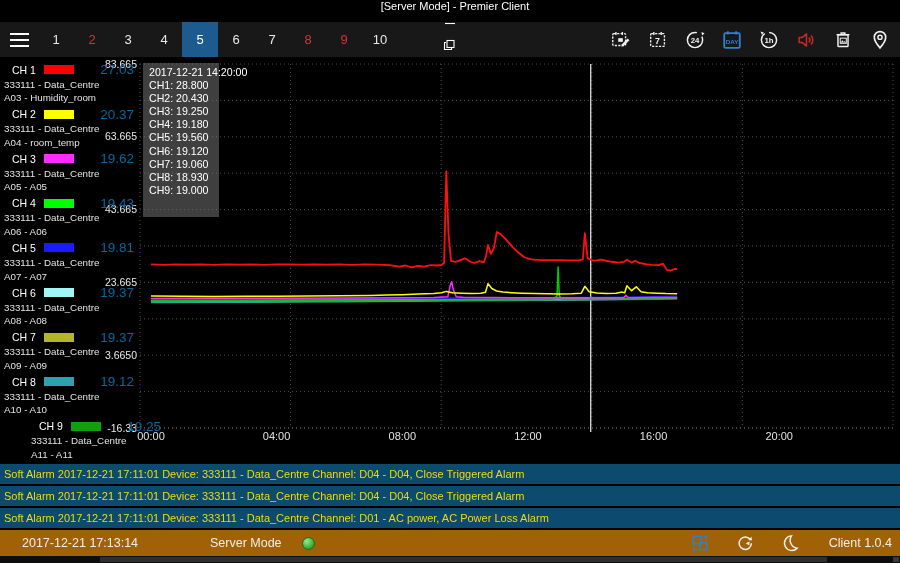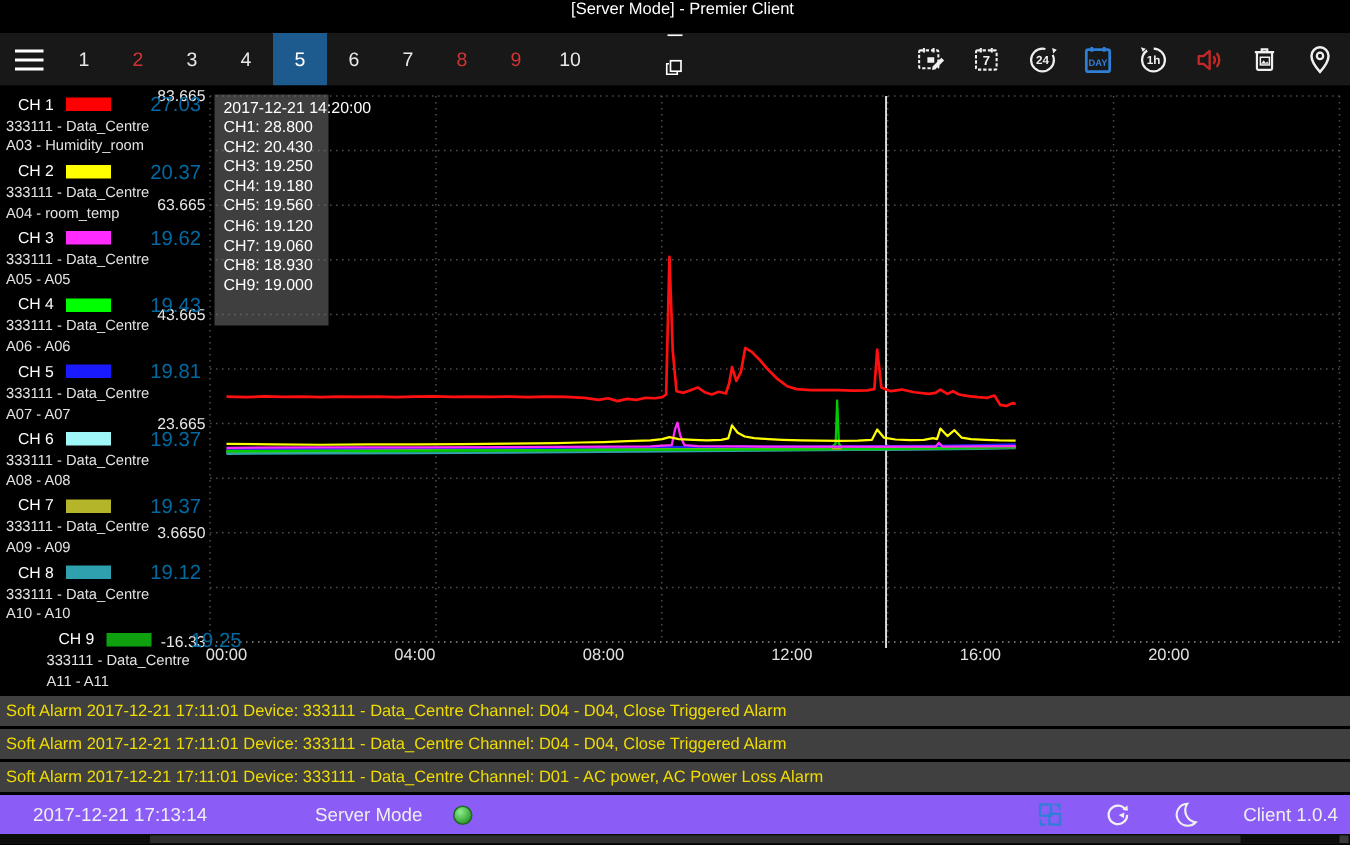--- a/index.html
+++ b/index.html
@@ -34,25 +34,25 @@
   .ch-swatch{width:30px;height:9px;margin-left:0px;}
   .ch-val{margin-left:auto;font-size:13.5px;color:#0369a1;}
   .ch-sub{font-size:9.8px;color:#e2e2e2;margin-top:2.6px;white-space:nowrap;}
 
   .tooltip{position:absolute;left:143px;top:6px;width:76px;background:rgba(125,125,125,0.5);
            padding:3px 0 20px 6px;box-sizing:border-box;}
   .tooltip div{font-size:10.6px;line-height:13.1px;color:#fff;white-space:nowrap;}
 
   
   .alarms{height:68px;background:#000;padding-top:2px;box-sizing:border-box;}
-  .alarm-row{height:20px;line-height:20px;background:#404040;color:#f0dc00;font-size:11px;
+  .alarm-row{height:20px;line-height:20px;background:#0c4a6e;color:#f0dc00;font-size:11px;
              padding-left:4px;margin-bottom:2px;white-space:nowrap;overflow:hidden;cursor:default;}
 
   
-  .statusbar{height:26px;background:#8b5cf6;display:flex;align-items:center;font-size:12.5px;color:#eee;}
+  .statusbar{height:26px;background:#a16207;display:flex;align-items:center;font-size:12.5px;color:#eee;}
   .sb-time{margin-left:22px;width:130px;}
   .sb-mode{margin-left:58px;}
   .sb-dot{width:13px;height:13px;border-radius:50%;margin-left:20px;
           background:radial-gradient(circle at 35% 30%, #8dee8d, #2f9e2f 75%);border:1px solid #1e6b1e;box-sizing:border-box;}
   .sb-pages{display:flex;margin-left:68px;height:26px;}
   .sb-page{width:70px;text-align:center;line-height:26px;cursor:pointer;color:#eee;}
   .sb-page.selected{background:#17466e;color:#c23030;}
   .sb-icons{margin-left:auto;display:flex;align-items:center;gap:24px;}
   .sb-icon{width:21px;height:21px;display:flex;align-items:center;justify-content:center;cursor:pointer;}
   .sb-icon svg{width:20px;height:20px;display:block;}

